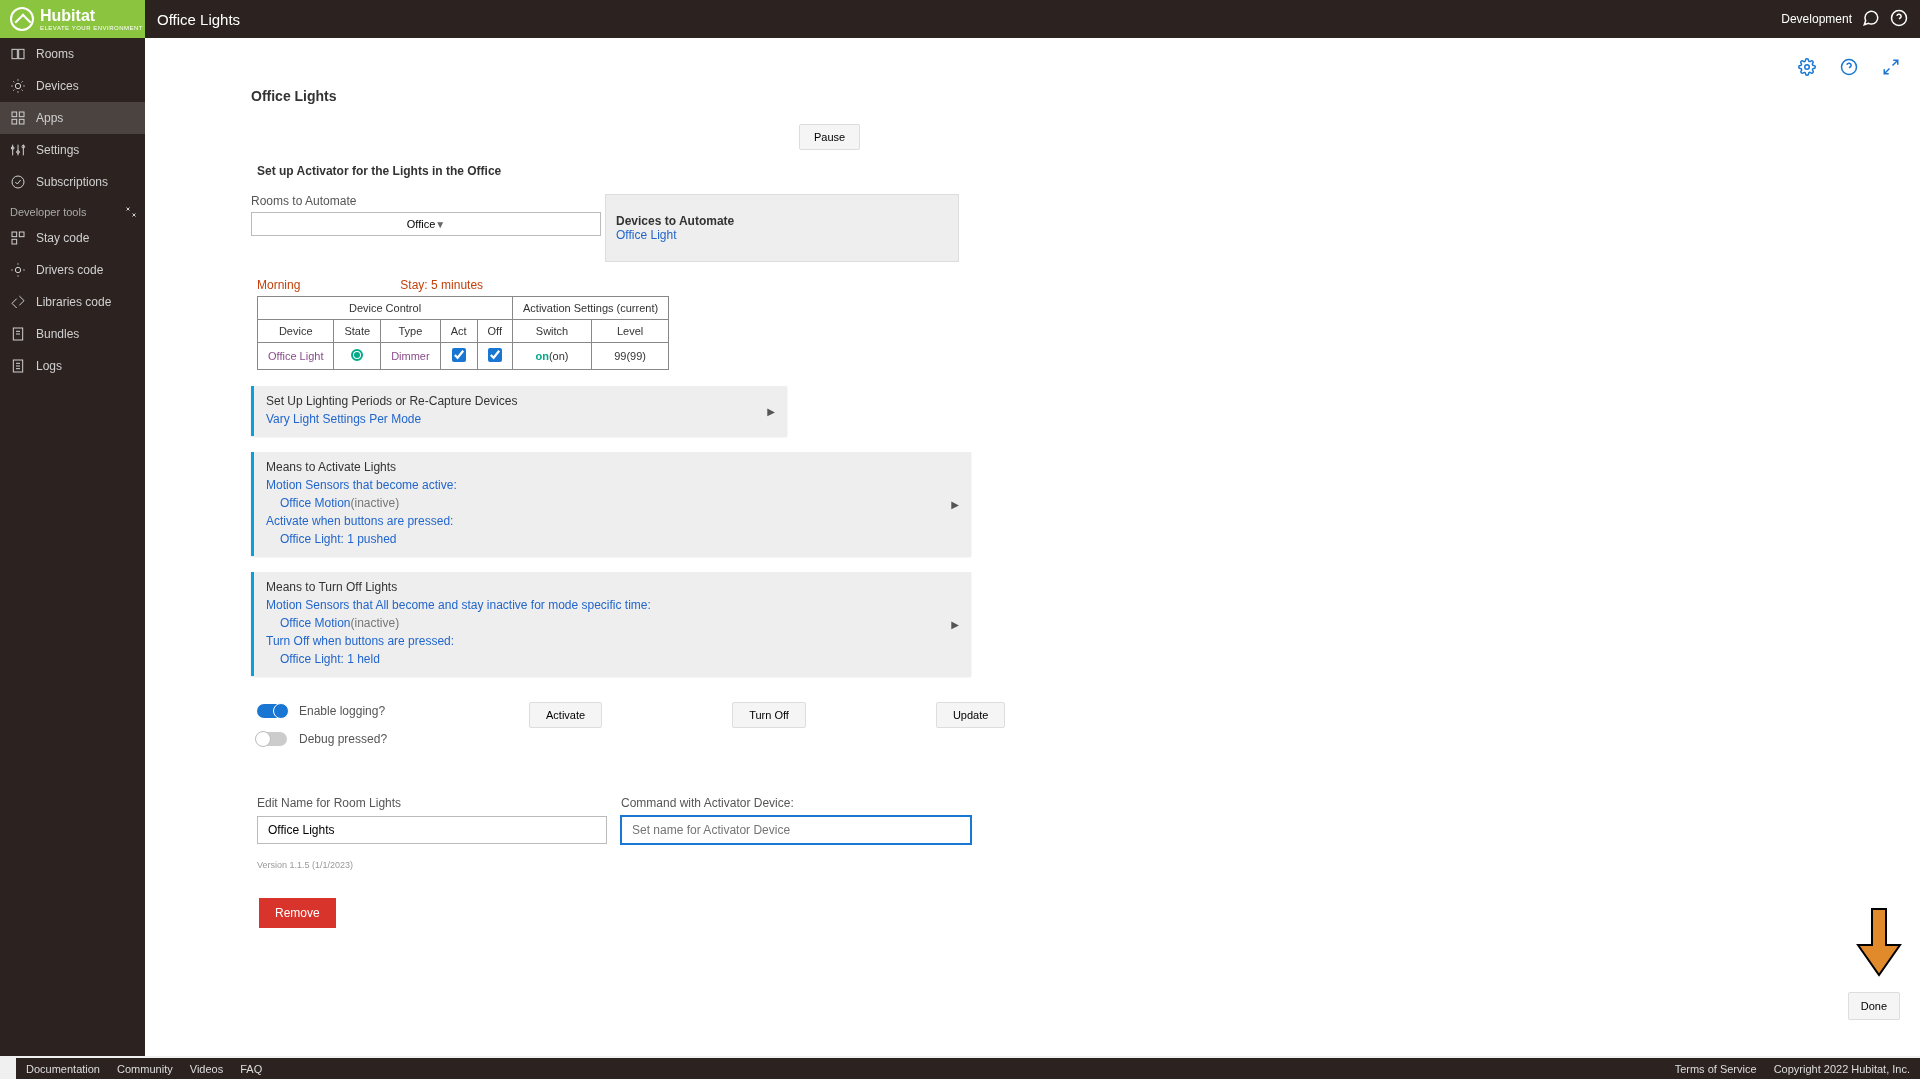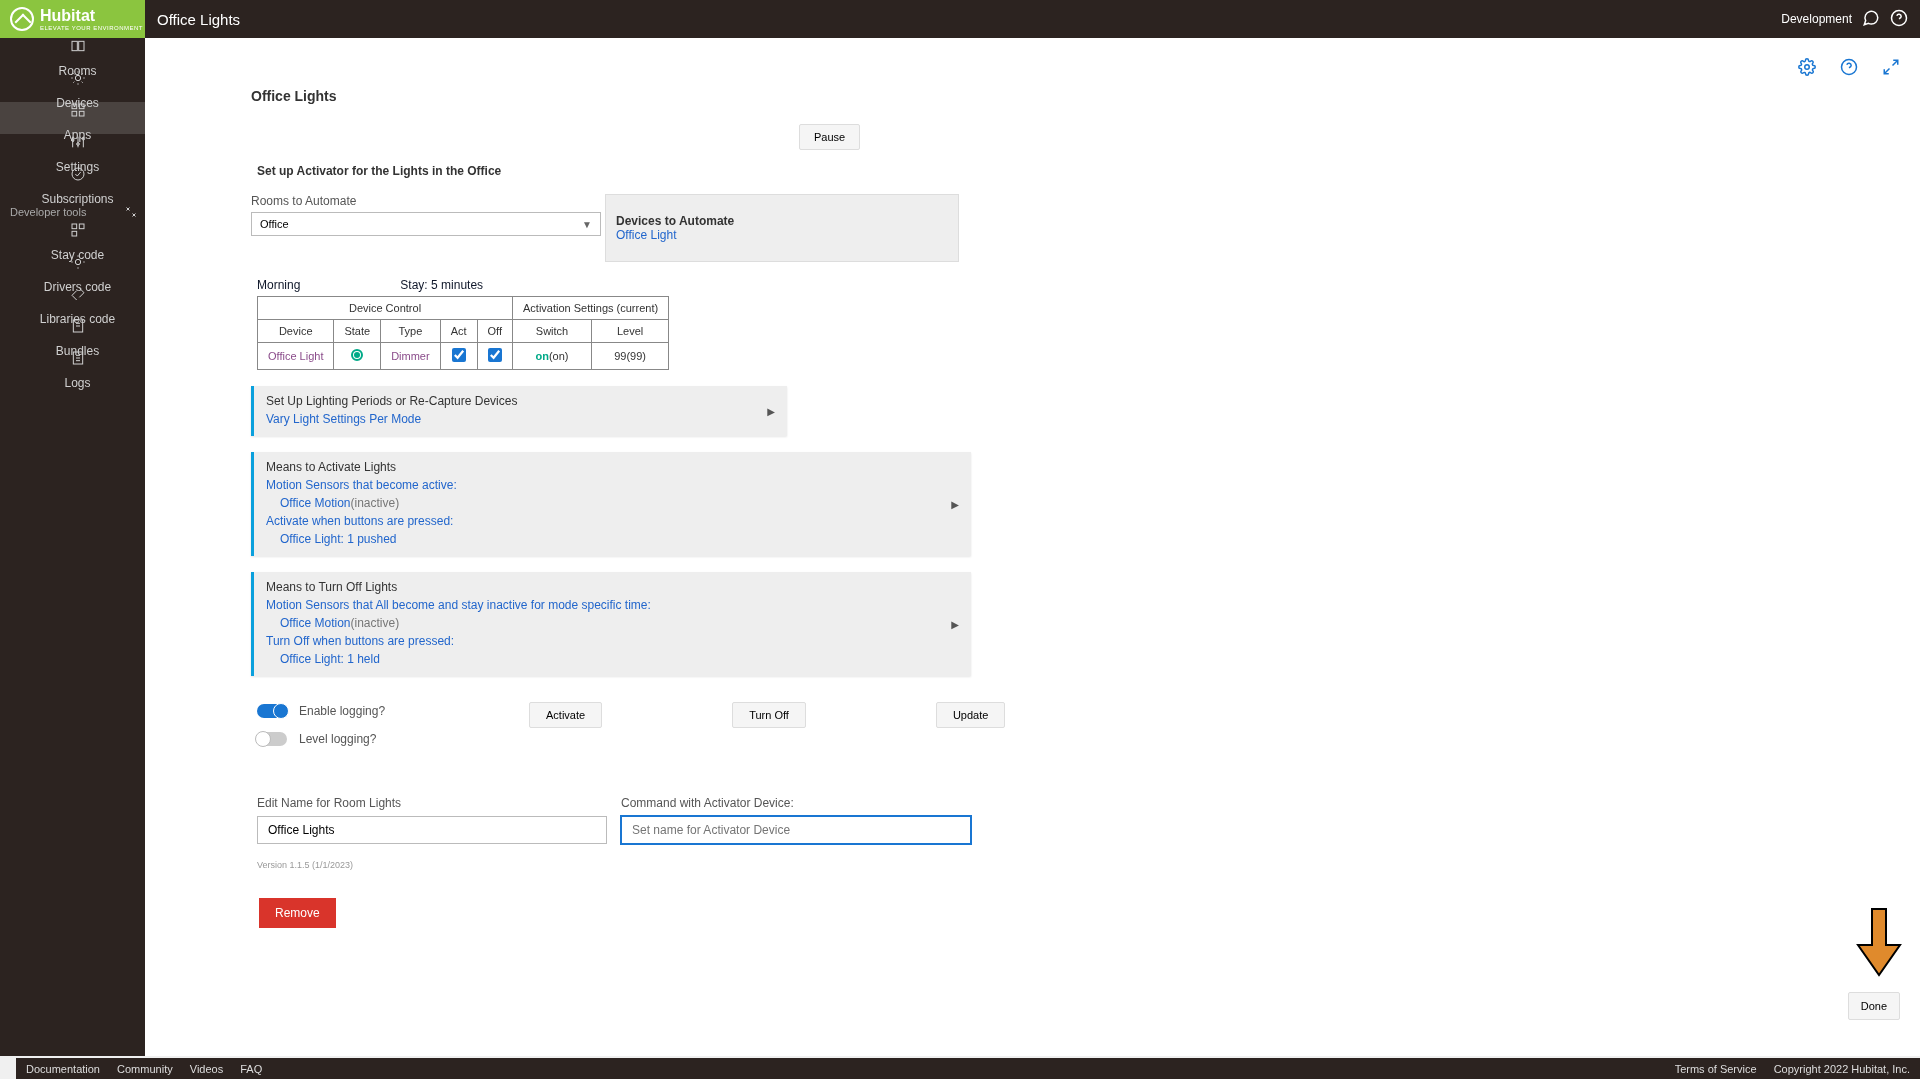--- a/index.html
+++ b/index.html
@@ -11,21 +11,21 @@
 .logo-icon { width:24px; height:24px; border:2px solid #fff; border-radius:50%; position:relative; margin-right:6px; }
 .logo-icon::after { content:''; position:absolute; width:10px; height:10px; border-left:2px solid #fff; border-top:2px solid #fff; transform:rotate(45deg); top:7px; left:5px; }
 .logo-text { color:#fff; font-size:16px; font-weight:bold; }
 .logo-sub { font-size:6px; color:#fff; display:block; letter-spacing:0.5px; }
 .page-title { margin-left:12px; font-size:15px; color:#fff; }
 .top-right { position:absolute; right:12px; display:flex; align-items:center; gap:10px; color:#fff; font-size:12px; }
 .top-right svg { width:18px; height:18px; fill:none; stroke:#fff; stroke-width:2; }
 
 
 .sidebar { position:absolute; top:38px; left:0; width:145px; bottom:23px; background:#2c2320; color:#d0d0d0; font-size:12px; }
-.side-item { display:flex; align-items:center; height:32px; padding-left:10px; gap:10px; cursor:pointer;flex-direction:column; }
+.side-item { display:flex; align-items:center; height:32px; padding-left:10px; gap:10px; cursor:pointer; }
 .side-item.active { background:#4a4340; }
 .side-icon { width:16px; height:16px; display:flex; align-items:center; justify-content:center; }
 .side-icon svg { width:16px; height:16px; stroke:#d0d0d0; fill:none; stroke-width:1.5; }
 .dev-tools { padding:8px 10px 4px; font-size:11px; color:#aaa; position:relative; }
 .collapse-icon { position:absolute; right:8px; top:8px; }
 .collapse-icon svg { width:12px; height:12px; stroke:#d0d0d0; fill:none; stroke-width:2; }
 
 
 .footer { position:absolute; bottom:0; left:16px; right:0; height:21px; background:#2c2320; color:#ddd; font-size:11px; display:flex; align-items:center; padding:0 10px; justify-content:space-between; }
 .footer-left span { margin-right:14px; cursor:pointer; }
@@ -37,27 +37,27 @@
 .action-icons { position:absolute; top:20px; right:20px; display:flex; gap:24px; }
 .action-icons svg { width:18px; height:18px; cursor:pointer; }
 h2.section-title { font-size:14px; font-weight:bold; color:#333; margin:30px 0 20px 8px; }
 .pause-wrap { text-align:center; margin-bottom:10px; position:relative; height:30px; }
 .pause-btn { position:absolute; left:556px; padding:6px 14px; font-size:11px; background:#f5f5f5; border:1px solid #ddd; border-radius:2px; cursor:pointer; }
 .setup-text { font-size:12px; font-weight:bold; color:#333; margin:0 0 16px 14px; }
 
 .row1 { display:flex; gap:0; margin:0 0 16px 8px; }
 .col { }
 .lbl { font-size:12px; color:#555; margin-bottom:4px; display:block; }
-.select-box { width:350px; height:24px; border:1px solid #bbb; background:#fff; font-size:11px; padding:0 8px; display:flex; align-items:center; justify-content:space-between; }
+.select-box { width:350px; height:24px; border:1px solid #bbb; background:#fff; font-size:11px; padding:0 8px; display:flex; align-items:center; justify-content:center; }
 .select-box .arrow { font-size:10px; color:#666; }
 .dev-box { width:354px; margin-left:4px; border:1px solid #ddd; background:#eee; padding:19px 10px; }
 .dev-box .devtitle { font-size:12px; font-weight:bold; color:#333; }
 .dev-box .devlink { font-size:12px; color:#2266cc; }
 
-.morning-line { display:flex; margin:0 0 4px 14px; font-size:12px; color:#0f172a; }
+.morning-line { display:flex; margin:0 0 4px 14px; font-size:12px; color:#c2410c; }
 .morning-line .stay { margin-left:100px; }
 
 table.device-table { border-collapse:collapse; margin-left:14px; font-size:11px; color:#333; }
 table.device-table th, table.device-table td { border:1px solid #888; padding:5px 10px; text-align:center; }
 table.device-table th { font-weight:normal; background:#fff; }
 .dev-link-cell { color:#8a4b8a; }
 .dimmer { color:#8a4b8a; }
 .radio-on { width:12px; height:12px; border:2px solid #0a8; border-radius:50%; display:inline-block; position:relative; }
 .radio-on::after { content:''; width:6px; height:6px; background:#0a8; border-radius:50%; position:absolute; top:1px; left:1px; }
 .chk { width:14px; height:14px; accent-color:#1976d2; }
@@ -323,21 +323,21 @@
       <span class="panel-arrow">▶</span>
     </div>
 
     <div class="toggles" style="position:relative;">
       <div class="toggle-row">
         <span class="switch"></span>
         <span>Enable logging?</span>
       </div>
       <div class="toggle-row">
         <span class="switch off"></span>
-        <span>Level logging?</span>
+        <span>Debug pressed?</span>
       </div>
       <div class="action-buttons" style="top:-2px; left:272px;">
         <button class="act-btn">Activate</button>
         <button class="act-btn">Turn Off</button>
         <button class="act-btn">Update</button>
       </div>
     </div>
 
     <div class="edit-row">
       <div class="edit-col">

